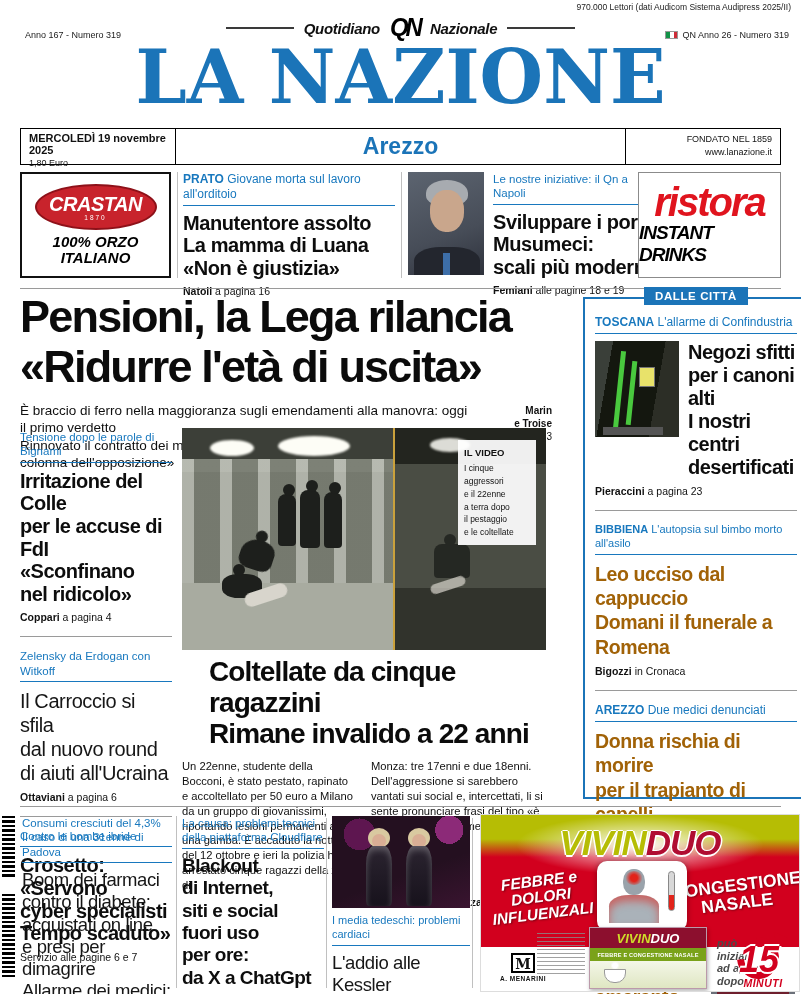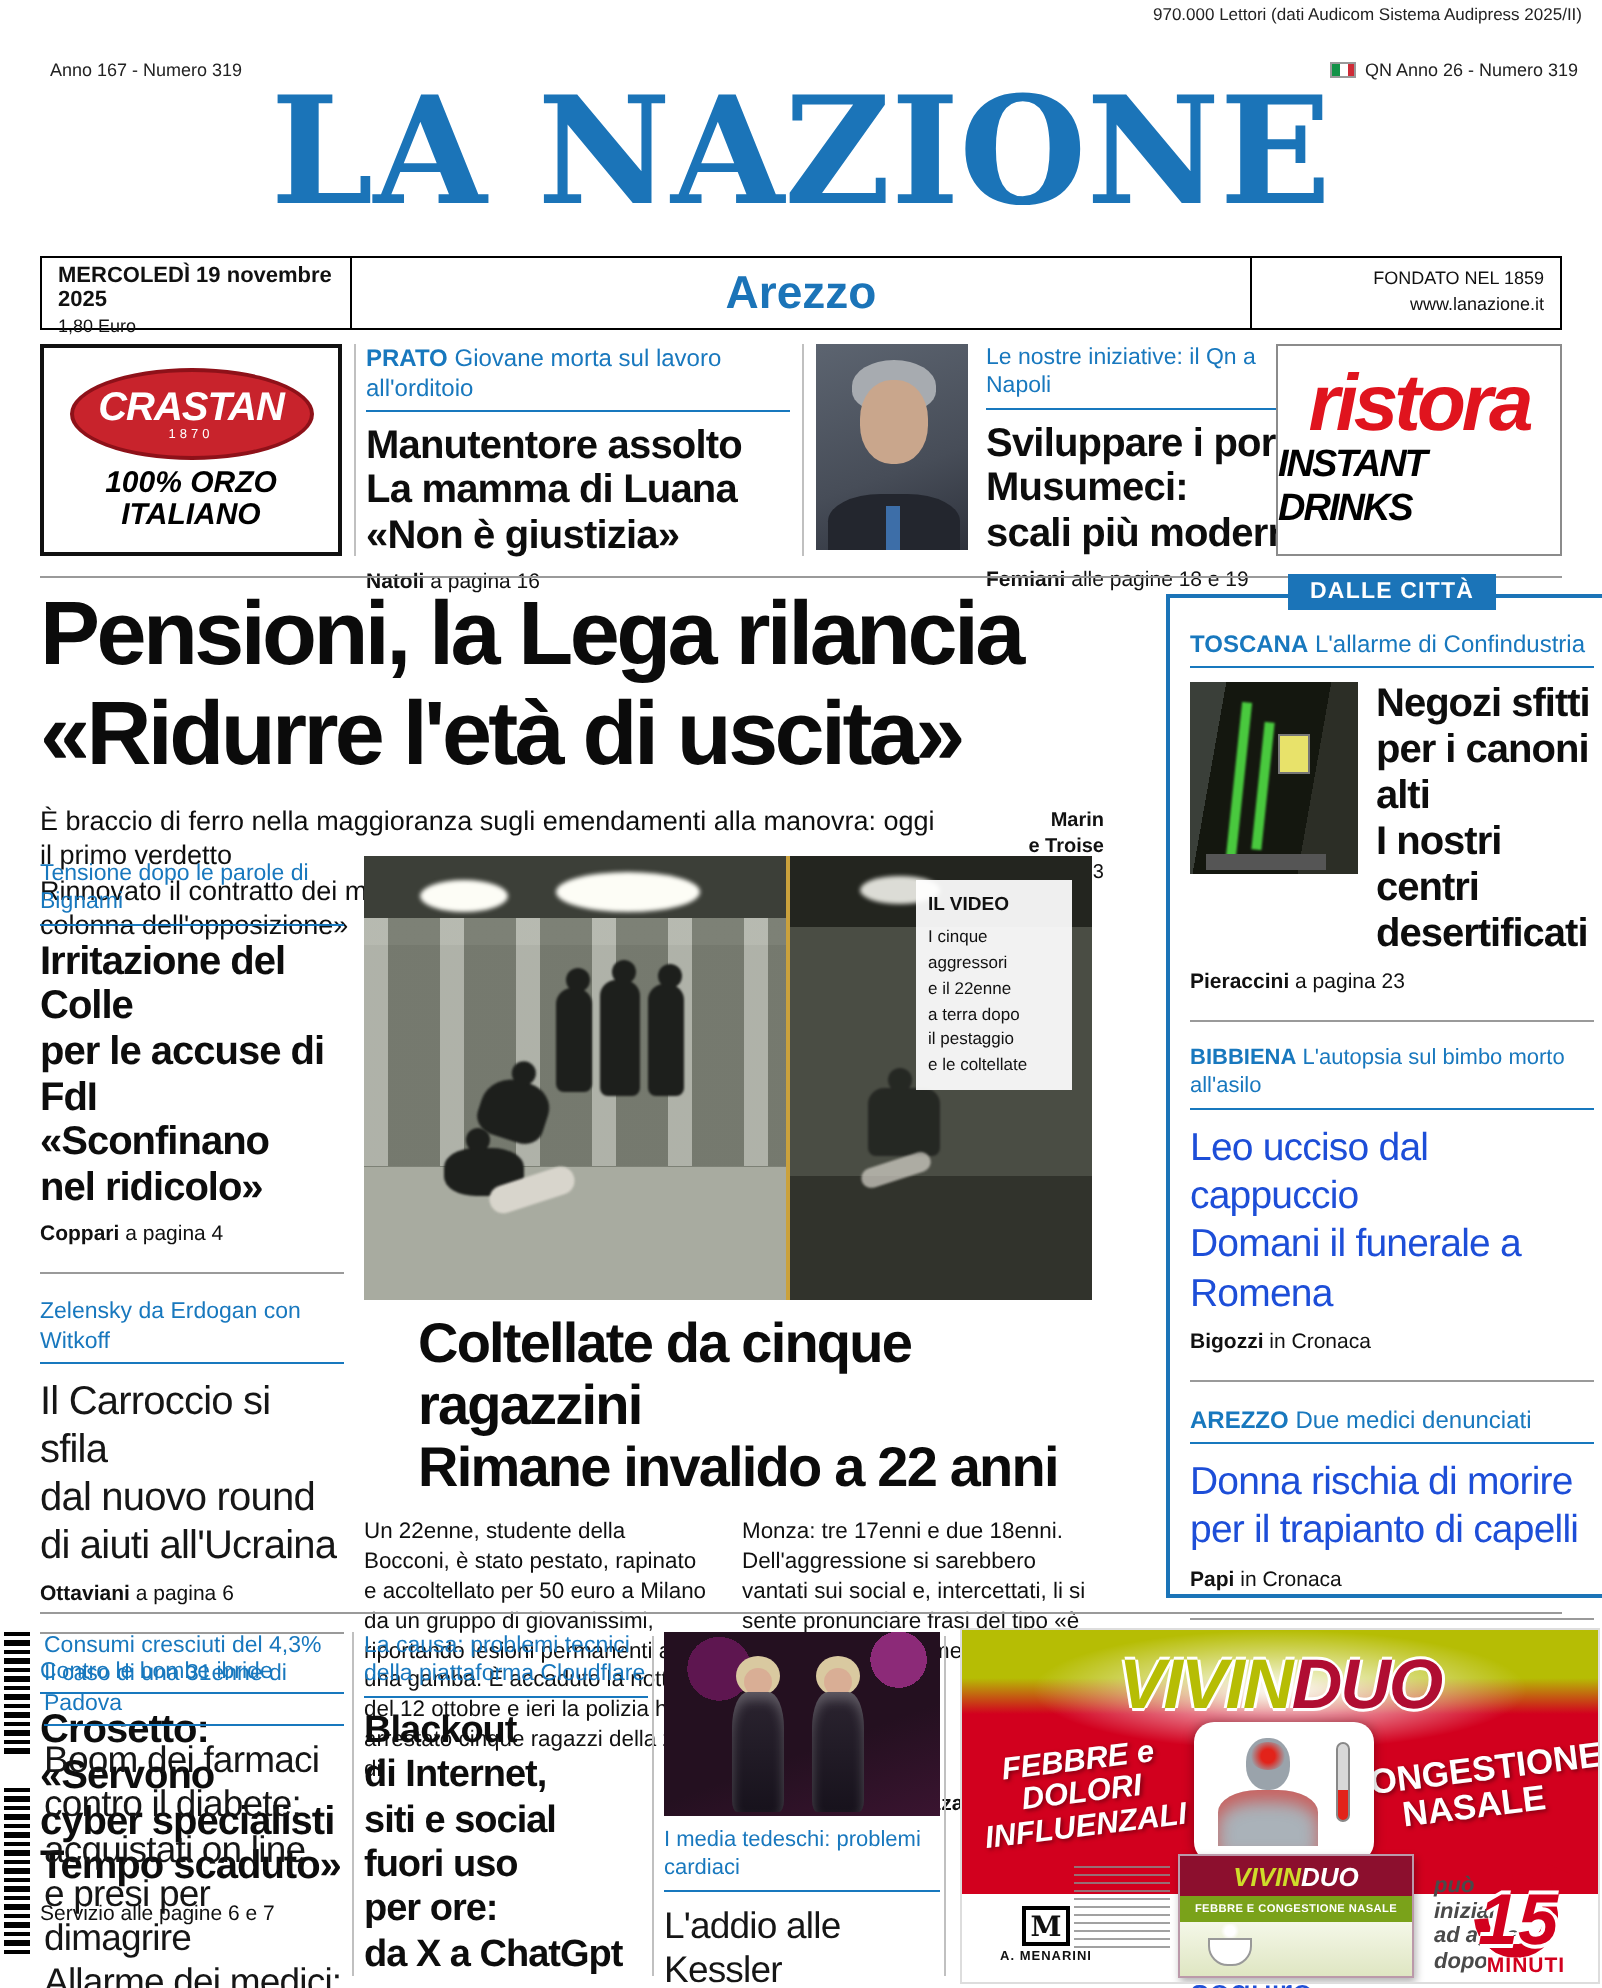--- a/index.html
+++ b/index.html
@@ -105,21 +105,21 @@
   
   .rightrail { position:absolute; top:297px; left:583px; width:226px; height:502px; border:2px solid #1b74b8; background:#fff; padding:16px 10px 8px 10px; }
   .rr-tab { position:absolute; top:-12px; left:50%; transform:translateX(-50%); background:#1b74b8; color:#fff; font-weight:bold; font-size:11.5px; letter-spacing:0.6px; padding:3px 11px; white-space:nowrap; }
   .rr-row { display:flex; margin-top:7px; }
   .shop-photo { width:84px; height:96px; flex:none; position:relative; overflow:hidden; background:linear-gradient(100deg,#3a3f39 0 18%, #14170f 18% 70%, #2c2e26 70% 100%); }
   .shop-photo .g1,.shop-photo .g2 { position:absolute; top:10px; width:5px; height:78px; background:#49c93e; transform:rotate(6deg); filter:blur(0.4px); }
   .shop-photo .g1{ left:22px; } .shop-photo .g2{ left:34px; height:64px; top:20px; }
   .shop-photo .sign { position:absolute; left:44px; top:26px; width:16px; height:20px; background:#e8e26a; border:1px solid #777; }
   .shop-photo .mat { position:absolute; left:8px; bottom:2px; width:60px; height:8px; background:#555; }
   .rr-hl0 { margin-left:9px; font-size:20px; font-weight:bold; line-height:1.15; letter-spacing:-0.5px; color:#0d0d0d; }
-  .rr-hl-l { font-size:19.5px; font-weight:normal; line-height:1.25; letter-spacing:-0.4px; margin-top:7px; color:#1d4ed8; }
+  .rr-hl-l { font-size:19.5px; font-weight:bold; line-height:1.25; letter-spacing:-0.4px; margin-top:7px; color:#a16207; }
   .fan-photo { width:84px; height:104px; flex:none; position:relative; overflow:hidden; background:linear-gradient(135deg,#8e949c 0 40%, #6b7079 40% 100%); }
   .fan-photo .head { position:absolute; left:24px; top:8px; width:34px; height:38px; border-radius:46%; background:#c9a189; }
   .fan-photo .beard { position:absolute; left:27px; top:28px; width:28px; height:18px; border-radius:0 0 50% 50%; background:#5c4a3c; }
   .fan-photo .torso { position:absolute; left:6px; top:42px; width:72px; height:62px; border-radius:36% 36% 0 0; background:#6e1f2d; }
   .fan-photo .shirt-text { position:absolute; left:0; bottom:4px; width:100%; text-align:center; color:#e8e2d8; font-size:7px; letter-spacing:1px; }
 
   
   .botrow { position:absolute; top:812px; left:0; width:801px; height:182px; }
   .barcode { position:absolute; left:2px; width:13px; background:repeating-linear-gradient(180deg,#000 0 2px,#fff 2px 4px, #000 4px 7px, #fff 7px 9px); }
   .bc1 { top:4px; height:62px; } .bc2 { top:82px; height:84px; }
@@ -156,32 +156,39 @@
   .vv-pack .pb .pa { color:#cfdc2a; } .vv-pack .pb .pd { color:#fff; }
   .vv-pack .pg { height:13px; background:#7aa21a; color:#fff; font-size:5.6px; font-weight:bold; display:flex; align-items:center; justify-content:center; letter-spacing:0.2px; }
   .vv-pack .pw { position:relative; height:27px; background:linear-gradient(180deg,#f4f7e8,#dfe6c2); }
   .vv-cup { position:absolute; left:14px; top:8px; width:22px; height:14px; background:#fff; border:1px solid #999; border-radius:0 0 10px 10px; }
   .vv-steam { position:absolute; left:20px; top:1px; width:10px; height:7px; background:radial-gradient(circle,#fff 0 40%, rgba(255,255,255,0) 75%); }
   .vv-onset { position:absolute; left:236px; top:122px; width:54px; font-style:italic; font-weight:bold; color:#4a4a4a; font-size:11px; line-height:1.15; }
   .vv-badge { position:absolute; right:2px; top:116px; width:70px; height:60px; }
   .vv-ring { position:absolute; left:10px; top:6px; width:42px; height:42px; border:7px solid #d2001e; border-radius:50%; border-left-color:transparent; transform:rotate(40deg); }
   .vv-arrowhead { position:absolute; left:46px; top:2px; width:0; height:0; border-left:9px solid transparent; border-right:9px solid transparent; border-bottom:13px solid #d2001e; transform:rotate(78deg); }
   .vv-15 { position:absolute; left:12px; top:8px; font-size:36px; font-weight:bold; font-style:italic; color:#d2001e; text-shadow:-2px 0 #fff,2px 0 #fff,0 -2px #fff,0 2px #fff; }
-  .vv-min { position:absolute; left:6px; top:46px; width:60px; text-align:center; color:#d2001e; font-weight:bold; font-size:10.5px; letter-spacing:0.5px; text-shadow:-1px 0 #fff,1px 0 #fff; }
+  .vv-min { position:absolute; left:6px; top:46px; width:60px; text-align:center; color:#d2001e; font-weight:bold; font-style:italic; font-size:10.5px; letter-spacing:0.5px; text-shadow:-1px 0 #fff,1px 0 #fff; }
   .vv-sponsor { position:absolute; left:10px; top:138px; width:64px; text-align:center; }
   .vv-mlogo { width:24px; height:20px; border:2px solid #000; margin:0 auto; font-weight:bold; font-size:14px; line-height:18px; font-family:"DejaVu Serif",serif; }
   .vv-mname { font-size:6.5px; font-weight:bold; letter-spacing:0.5px; margin-top:2px; }
   .vv-legal { position:absolute; left:56px; top:118px; width:48px; height:44px; background:repeating-linear-gradient(180deg,#8a8a8a 0 1px, transparent 1px 4px); opacity:.8; }
 </style>
 </head>
 <body>
 
 <div class="page">
 
   <div class="audience">970.000 Lettori  (dati Audicom Sistema Audipress 2025/II)</div>
+  <div class="brandrow">
+    <span class="rule"></span>
+    <span class="brand-word">Quotidiano</span>
+    <span class="qn-logo">QN</span>
+    <span class="brand-word">Nazionale</span>
+    <span class="rule"></span>
+  </div>
   <div class="issue-left">Anno 167 - Numero 319</div>
   <div class="issue-right">
     <span class="flag">
         <i></i>
         <i></i>
         <i></i>
       </span>
     <span>QN Anno 26 - Numero 319</span>
   </div>
 

